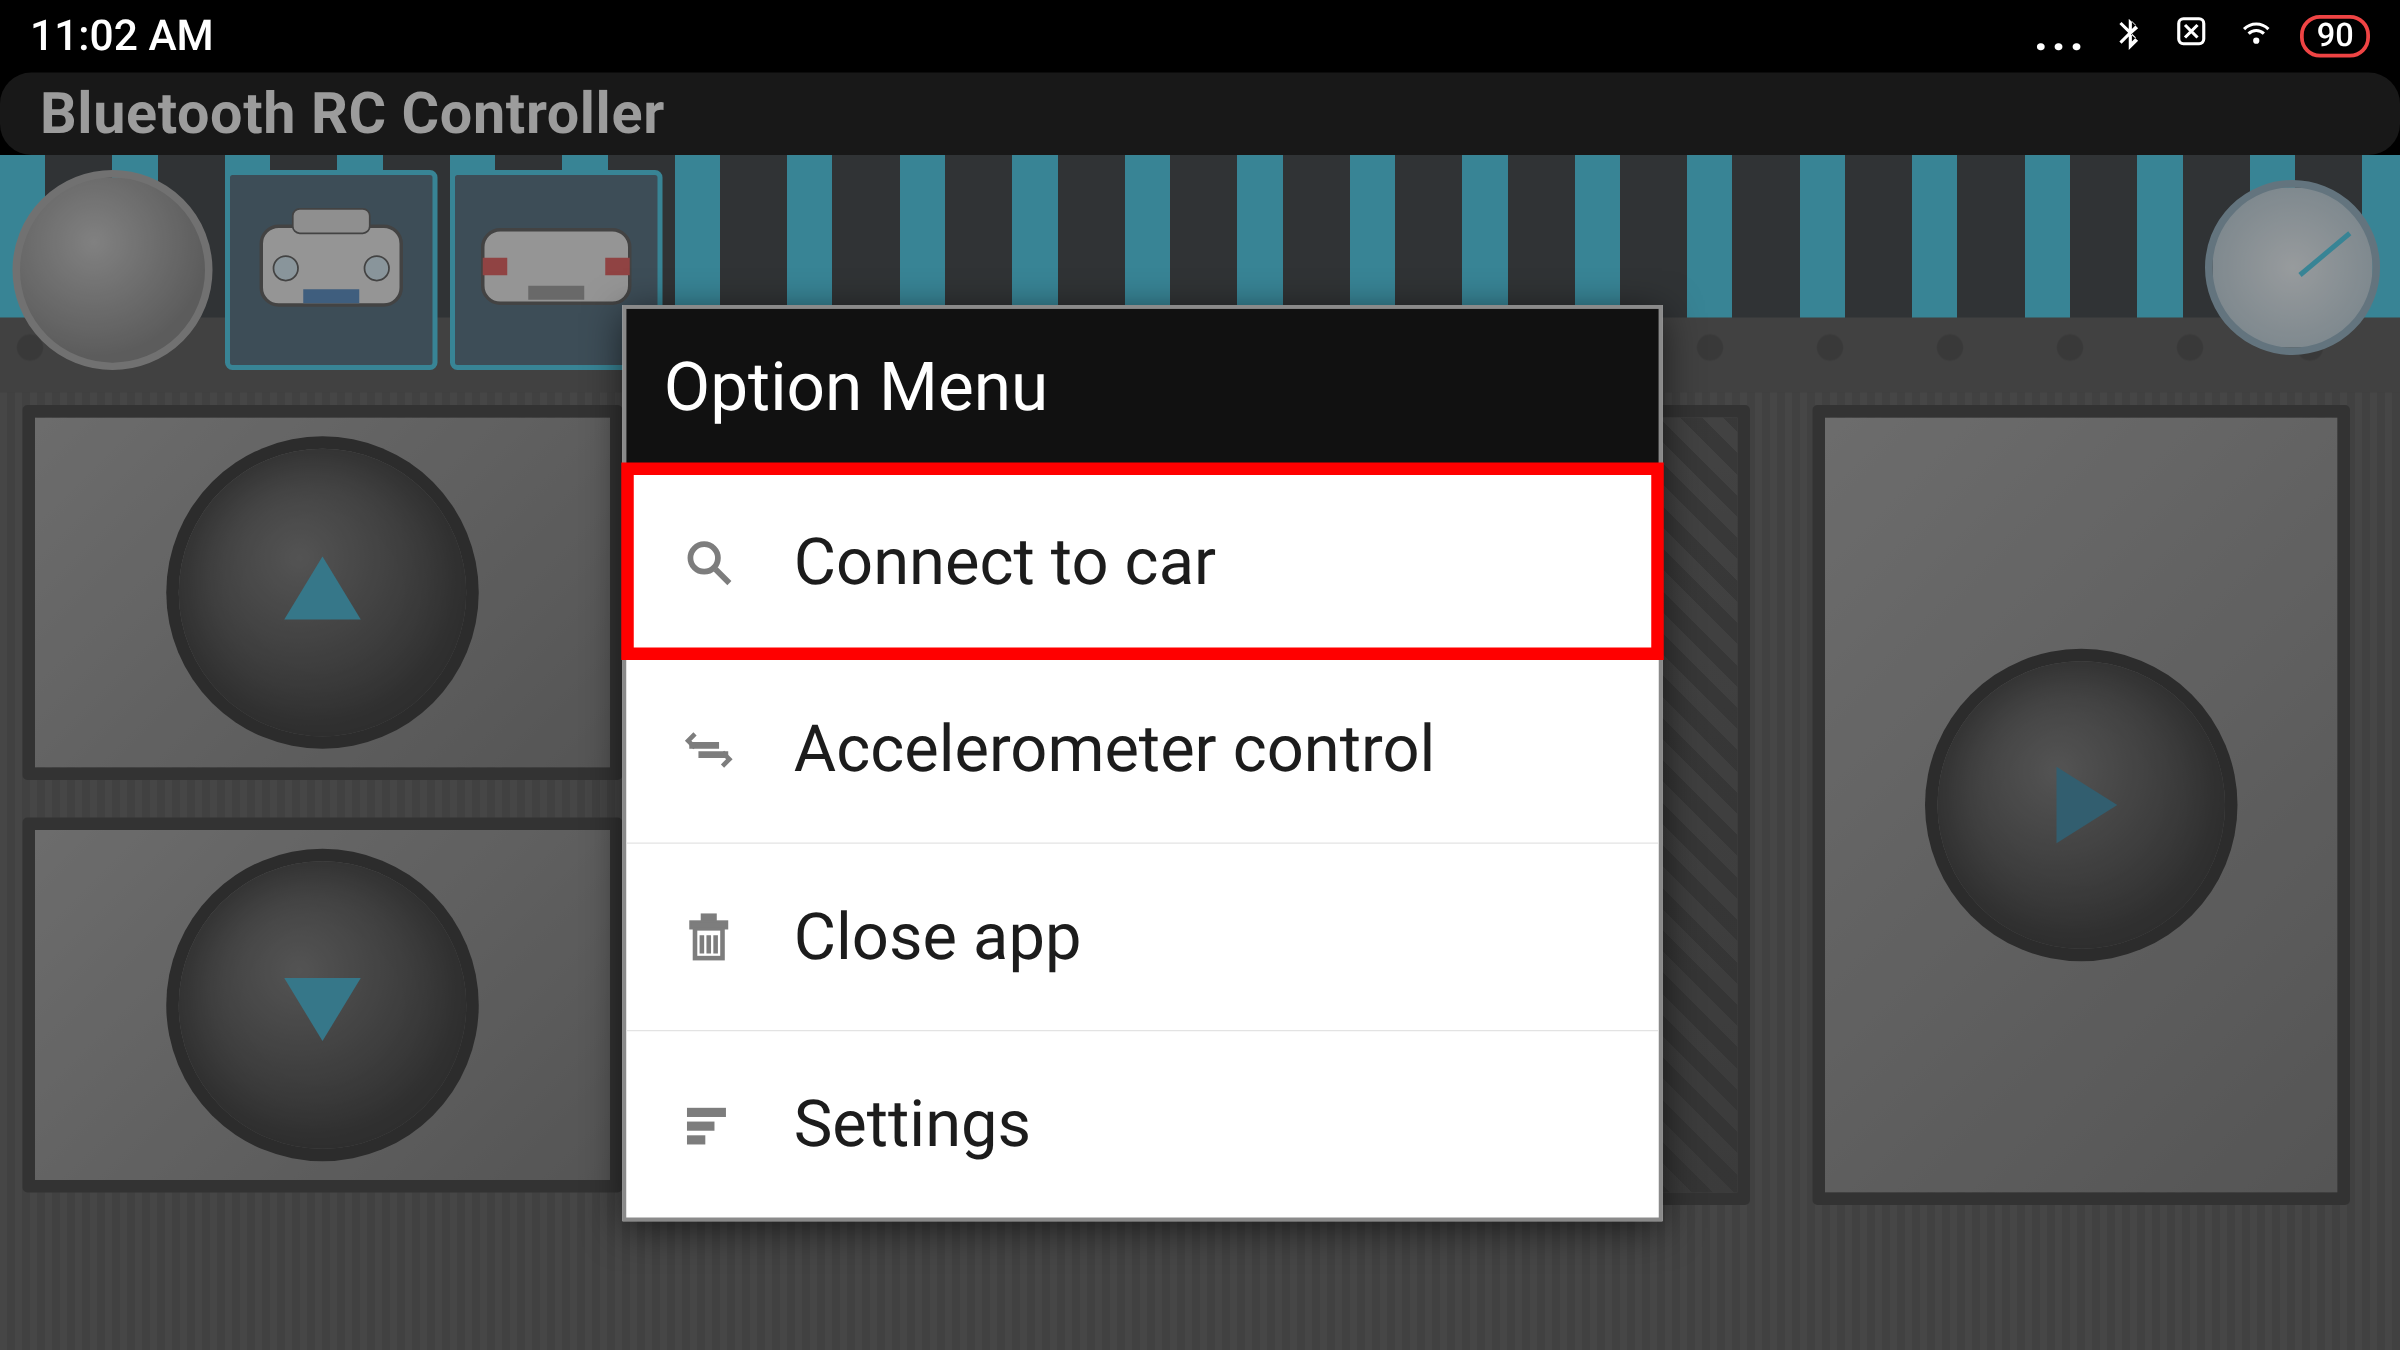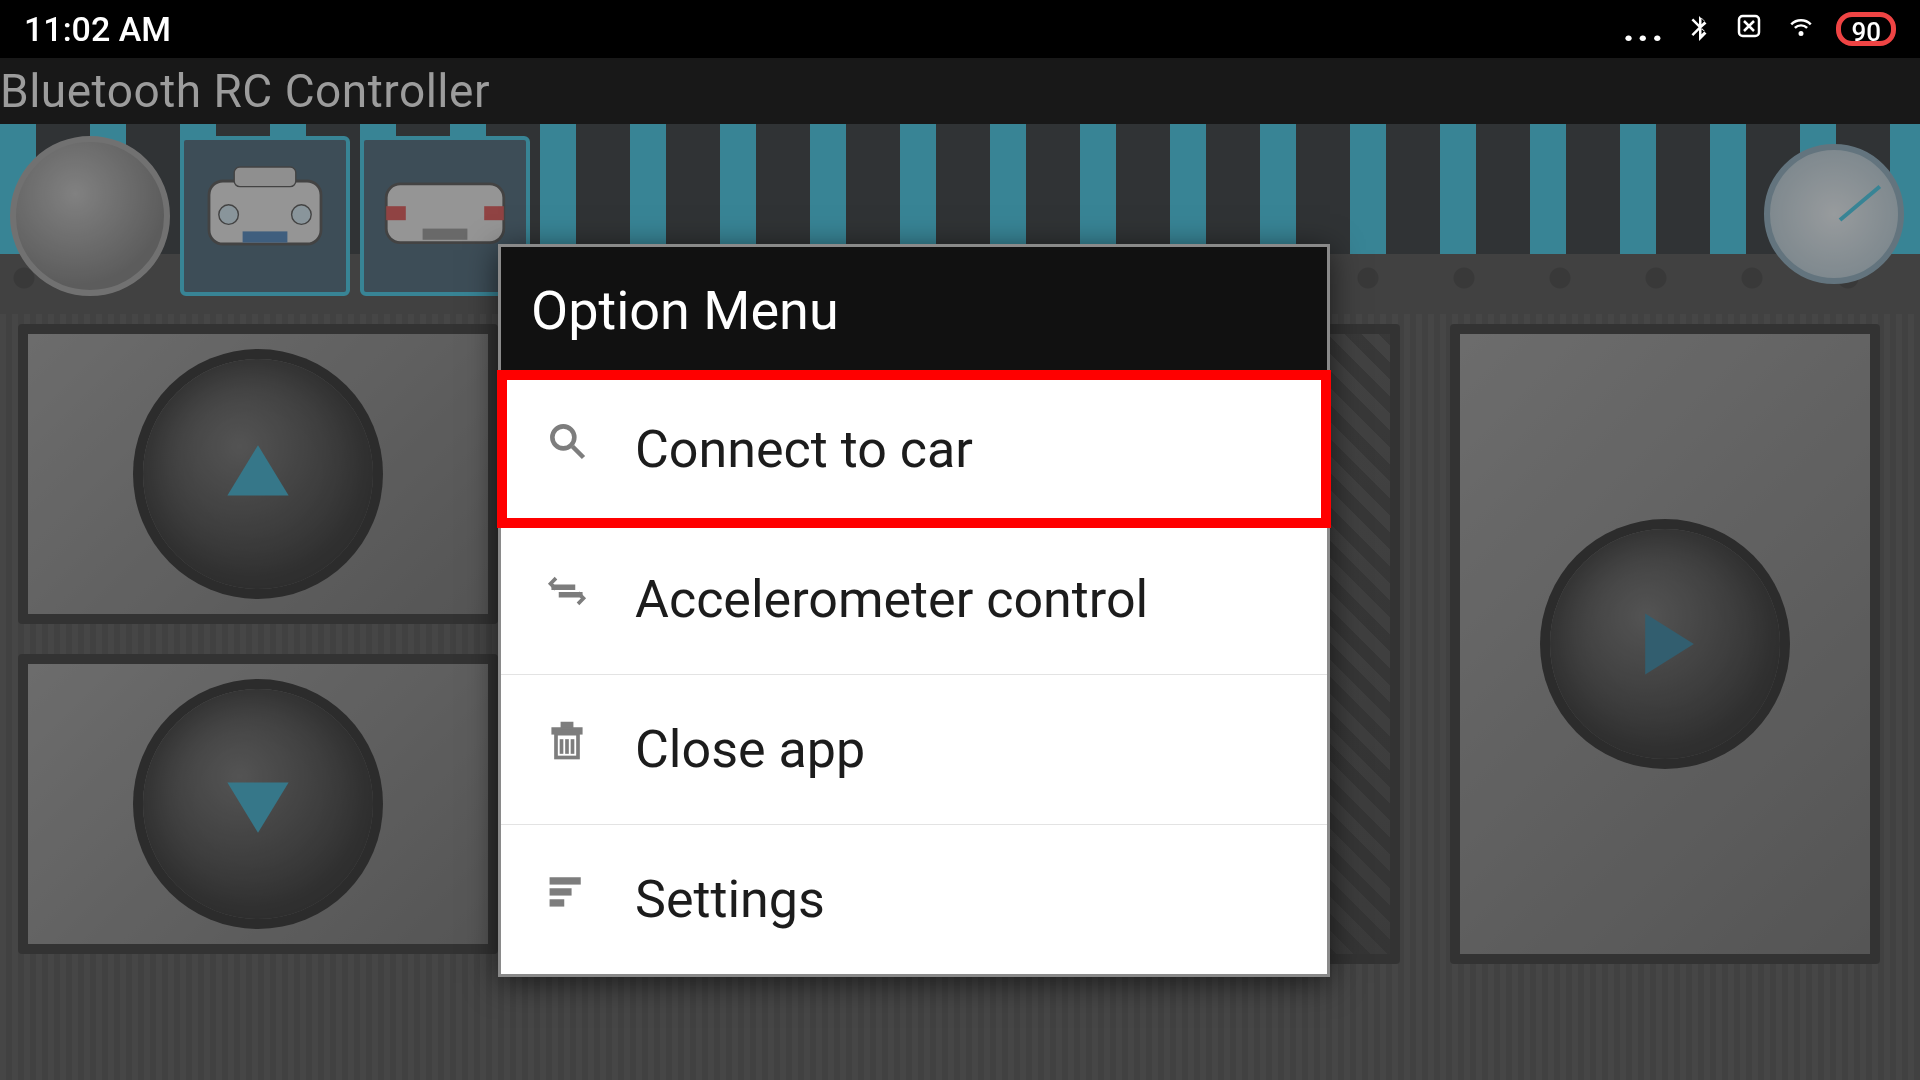--- a/index.html
+++ b/index.html
@@ -5,26 +5,26 @@
   * { box-sizing: border-box; margin: 0; padding: 0; }
   html, body { width: 1920px; height: 1080px; overflow: hidden; font-family: Roboto, Arial, sans-serif; background:#000; }
   
   .status-bar {
     width: 100%; height: 58px; background:#000; color:#fff;
     display:flex; align-items:center; justify-content:space-between;
     padding:0 24px; font-size:34px; font-weight:500;gap:24px;
   }
   .status-right { display:flex; align-items:center; gap:18px; }
   .status-right svg { fill:#fff; }
-  .batt-pill { border:5px solid #ef4444; border-radius:16px; padding:0 10px; font-size:26px; display:flex; height:34px;}
+  .batt-pill { border:3px solid #ef4444; border-radius:16px; padding:0 10px; font-size:26px; display:flex; align-items:center; height:34px;}
   
   .title-bar {
     width:100%; height:66px; background:#181818; color:#9c9c9c;
-    font-size:46px; font-weight:400; display:flex; align-items:center;
-    padding-left:0; letter-spacing:0.5px;
+    font-size:46px; font-weight:700; display:flex; align-items:center;
+    padding-left:32px; letter-spacing:0.5px;border-radius:25px;
   }
   
   .app-surface {
     position:relative; width:100%; height:956px;
     background:
       repeating-linear-gradient(90deg,#3a3a3a 0 6px,#2f2f2f 6px 12px);
   }
   
   .blue-band {
     position:absolute; left:0; right:0; top:0; height:150px;
@@ -89,21 +89,21 @@
   .dialog {
     position:absolute; left:498px; top:120px; width:832px;
     background:#fff; border:3px solid #8a8a8a; box-shadow:0 6px 30px rgba(0,0,0,0.6);
     z-index:50;
   }
   .dialog-header {
     background:#111; color:#fff; font-size:54px; font-weight:400;
     padding:32px 30px;
   }
   .menu-item {
-    display:flex; gap:42px;
+    display:flex; align-items:center; gap:42px;
     padding:44px 40px; font-size:52px; color:#1c1c1c;
     border-top:1px solid #e3e3e3;
   }
   .menu-item:first-of-type{border-top:none;}
   .menu-item.highlighted {
     outline:10px solid #ff0000; outline-offset:-6px;
   }
   .menu-item .mi-icon{width:52px;display:flex;justify-content:center;color:#7d7d7d;}
   .menu-item .mi-icon svg{width:44px;height:44px;fill:#7d7d7d;stroke:#7d7d7d;}
 </style>

